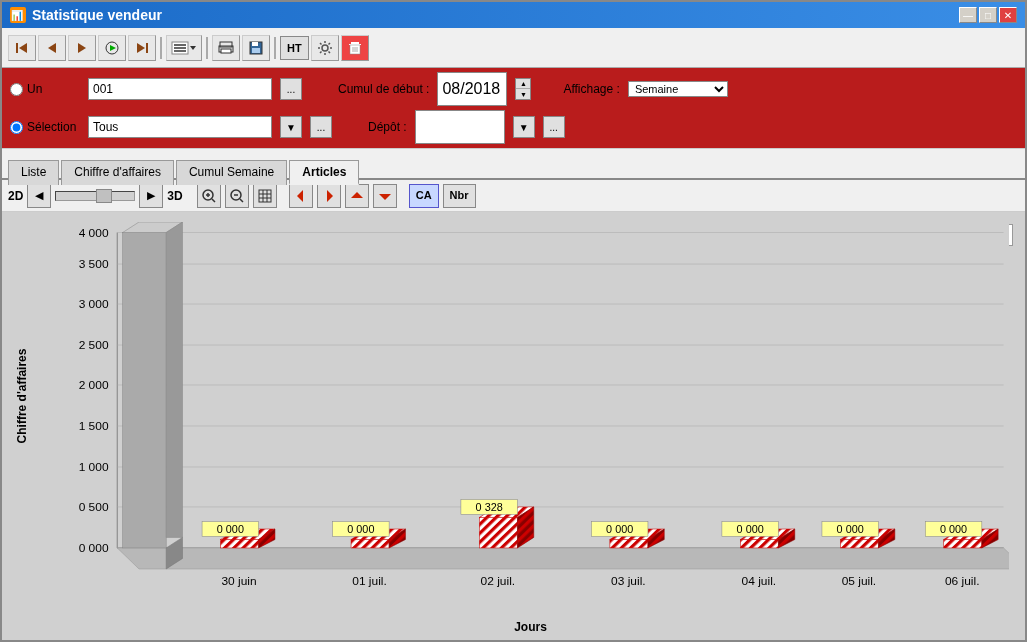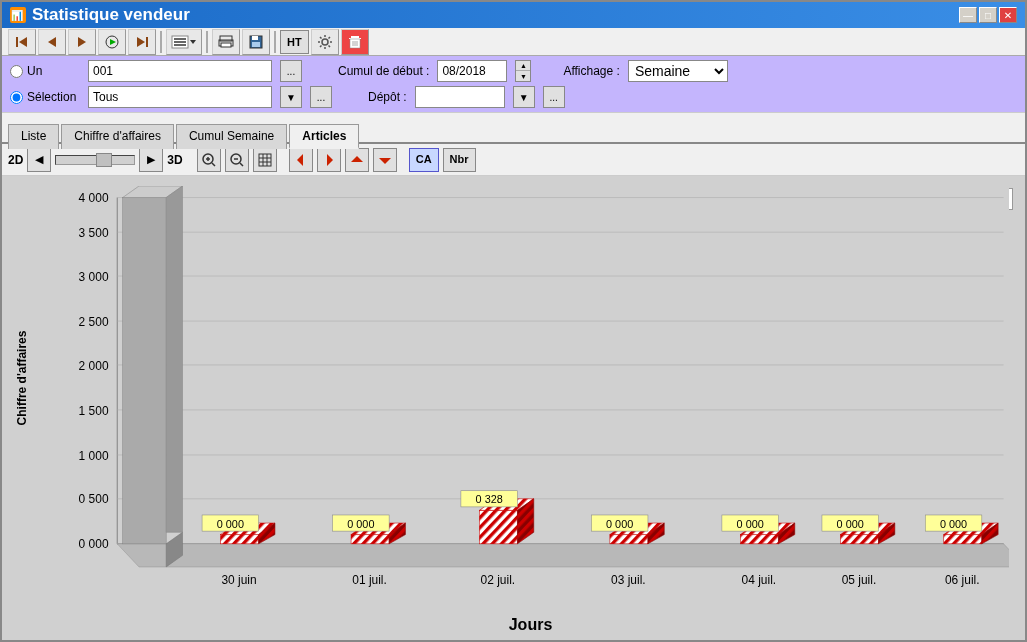--- a/index.html
+++ b/index.html
@@ -38,21 +38,21 @@
       width: 16px;
       height: 16px;
       background: #ff8c00;
       border-radius: 2px;
       display: flex;
       align-items: center;
       justify-content: center;
       font-size: 10px;
     }
     .title-text {
-      font-size: 17px;
+      font-size: 14px;
       font-weight: bold;
     }
     .title-buttons {
       display: flex;
       gap: 2px;
     }
     .title-btn {
       width: 18px;
       height: 16px;
       background: #d4d0c8;
@@ -67,21 +67,21 @@
     }
     .title-btn.close { background: #e04040; color: white; }
 
     .toolbar {
       background: #f0f0f0;
       border-bottom: 1px solid #aaa;
       padding: 3px 6px;
       display: flex;
       align-items: center;
       gap: 2px;
-      height: 28px;
+      height: 40px;
       flex-shrink: 0;
     }
     .toolbar-btn {
       width: 28px;
       height: 26px;
       background: #e8e8e8;
       border: 1px solid #999;
       border-top-color: #ccc;
       border-left-color: #ccc;
       cursor: pointer;
@@ -91,21 +91,21 @@
       font-size: 14px;
     }
     .toolbar-separator {
       width: 2px;
       height: 22px;
       background: #aaa;
       margin: 0 2px;
     }
 
     .form-area {
-      background: #c4b5fd;
+      background: #b91c1c;
       padding: 4px 8px;
       display: flex;
       flex-direction: column;
       gap: 4px;
       border-bottom: 1px solid #ccc;
       flex-shrink: 0;
     }
     .form-row {
       display: flex;
       align-items: center;
@@ -139,46 +139,46 @@
       justify-content: center;
     }
     .form-label {
       font-size: 12px;
     }
     .date-input {
       width: 70px;
       height: 22px;
       border: 1px solid #888;
       background: white;
-      padding: 0 4px;
-      font-size: 12px;
+      padding: 16px 4px;
+      font-size: 16px;
     }
     .spinner-btn {
       display: flex;
       flex-direction: column;
       border: 1px solid #888;
       background: #e0e0e0;
     }
     .spinner-btn span {
       width: 14px;
       height: 10px;
       cursor: pointer;
       font-size: 7px;
       display: flex;
       align-items: center;
       justify-content: center;
       border-bottom: 1px solid #aaa;
       line-height: 1;
     }
     .spinner-btn span:last-child { border-bottom: none; }
     .select-input {
-      height: 22px;
+      height: 16px;
       border: 1px solid #888;
       background: white;
-      font-size: 14px;
+      font-size: 11px;
       padding: 0 2px;
     }
 
     .tabs-area {
       display: flex;
       background: #f0f0f0;
       border-bottom: 2px solid #888;
       padding: 4px 6px 0;
       flex-shrink: 0;
     }
@@ -590,16 +590,16 @@
       <text x="172" y="345" text-anchor="middle" font-size="11">30 juin</text>
       <text x="292" y="345" text-anchor="middle" font-size="11">01 juil.</text>
       <text x="410" y="345" text-anchor="middle" font-size="11">02 juil.</text>
       <text x="530" y="345" text-anchor="middle" font-size="11">03 juil.</text>
       <text x="650" y="345" text-anchor="middle" font-size="11">04 juil.</text>
       <text x="742" y="345" text-anchor="middle" font-size="11">05 juil.</text>
       <text x="837" y="345" text-anchor="middle" font-size="11">06 juil.</text>
     </svg>
 
     <div style="position:absolute; bottom:6px; left:50px; right:16px; text-align:center;">
-      <span style="font-size:16px; font-weight:bold;">Jours</span>
+      <span style="font-size:12px; font-weight:bold;">Jours</span>
     </div>
   </div>
 </div>
 
 </body></html>

